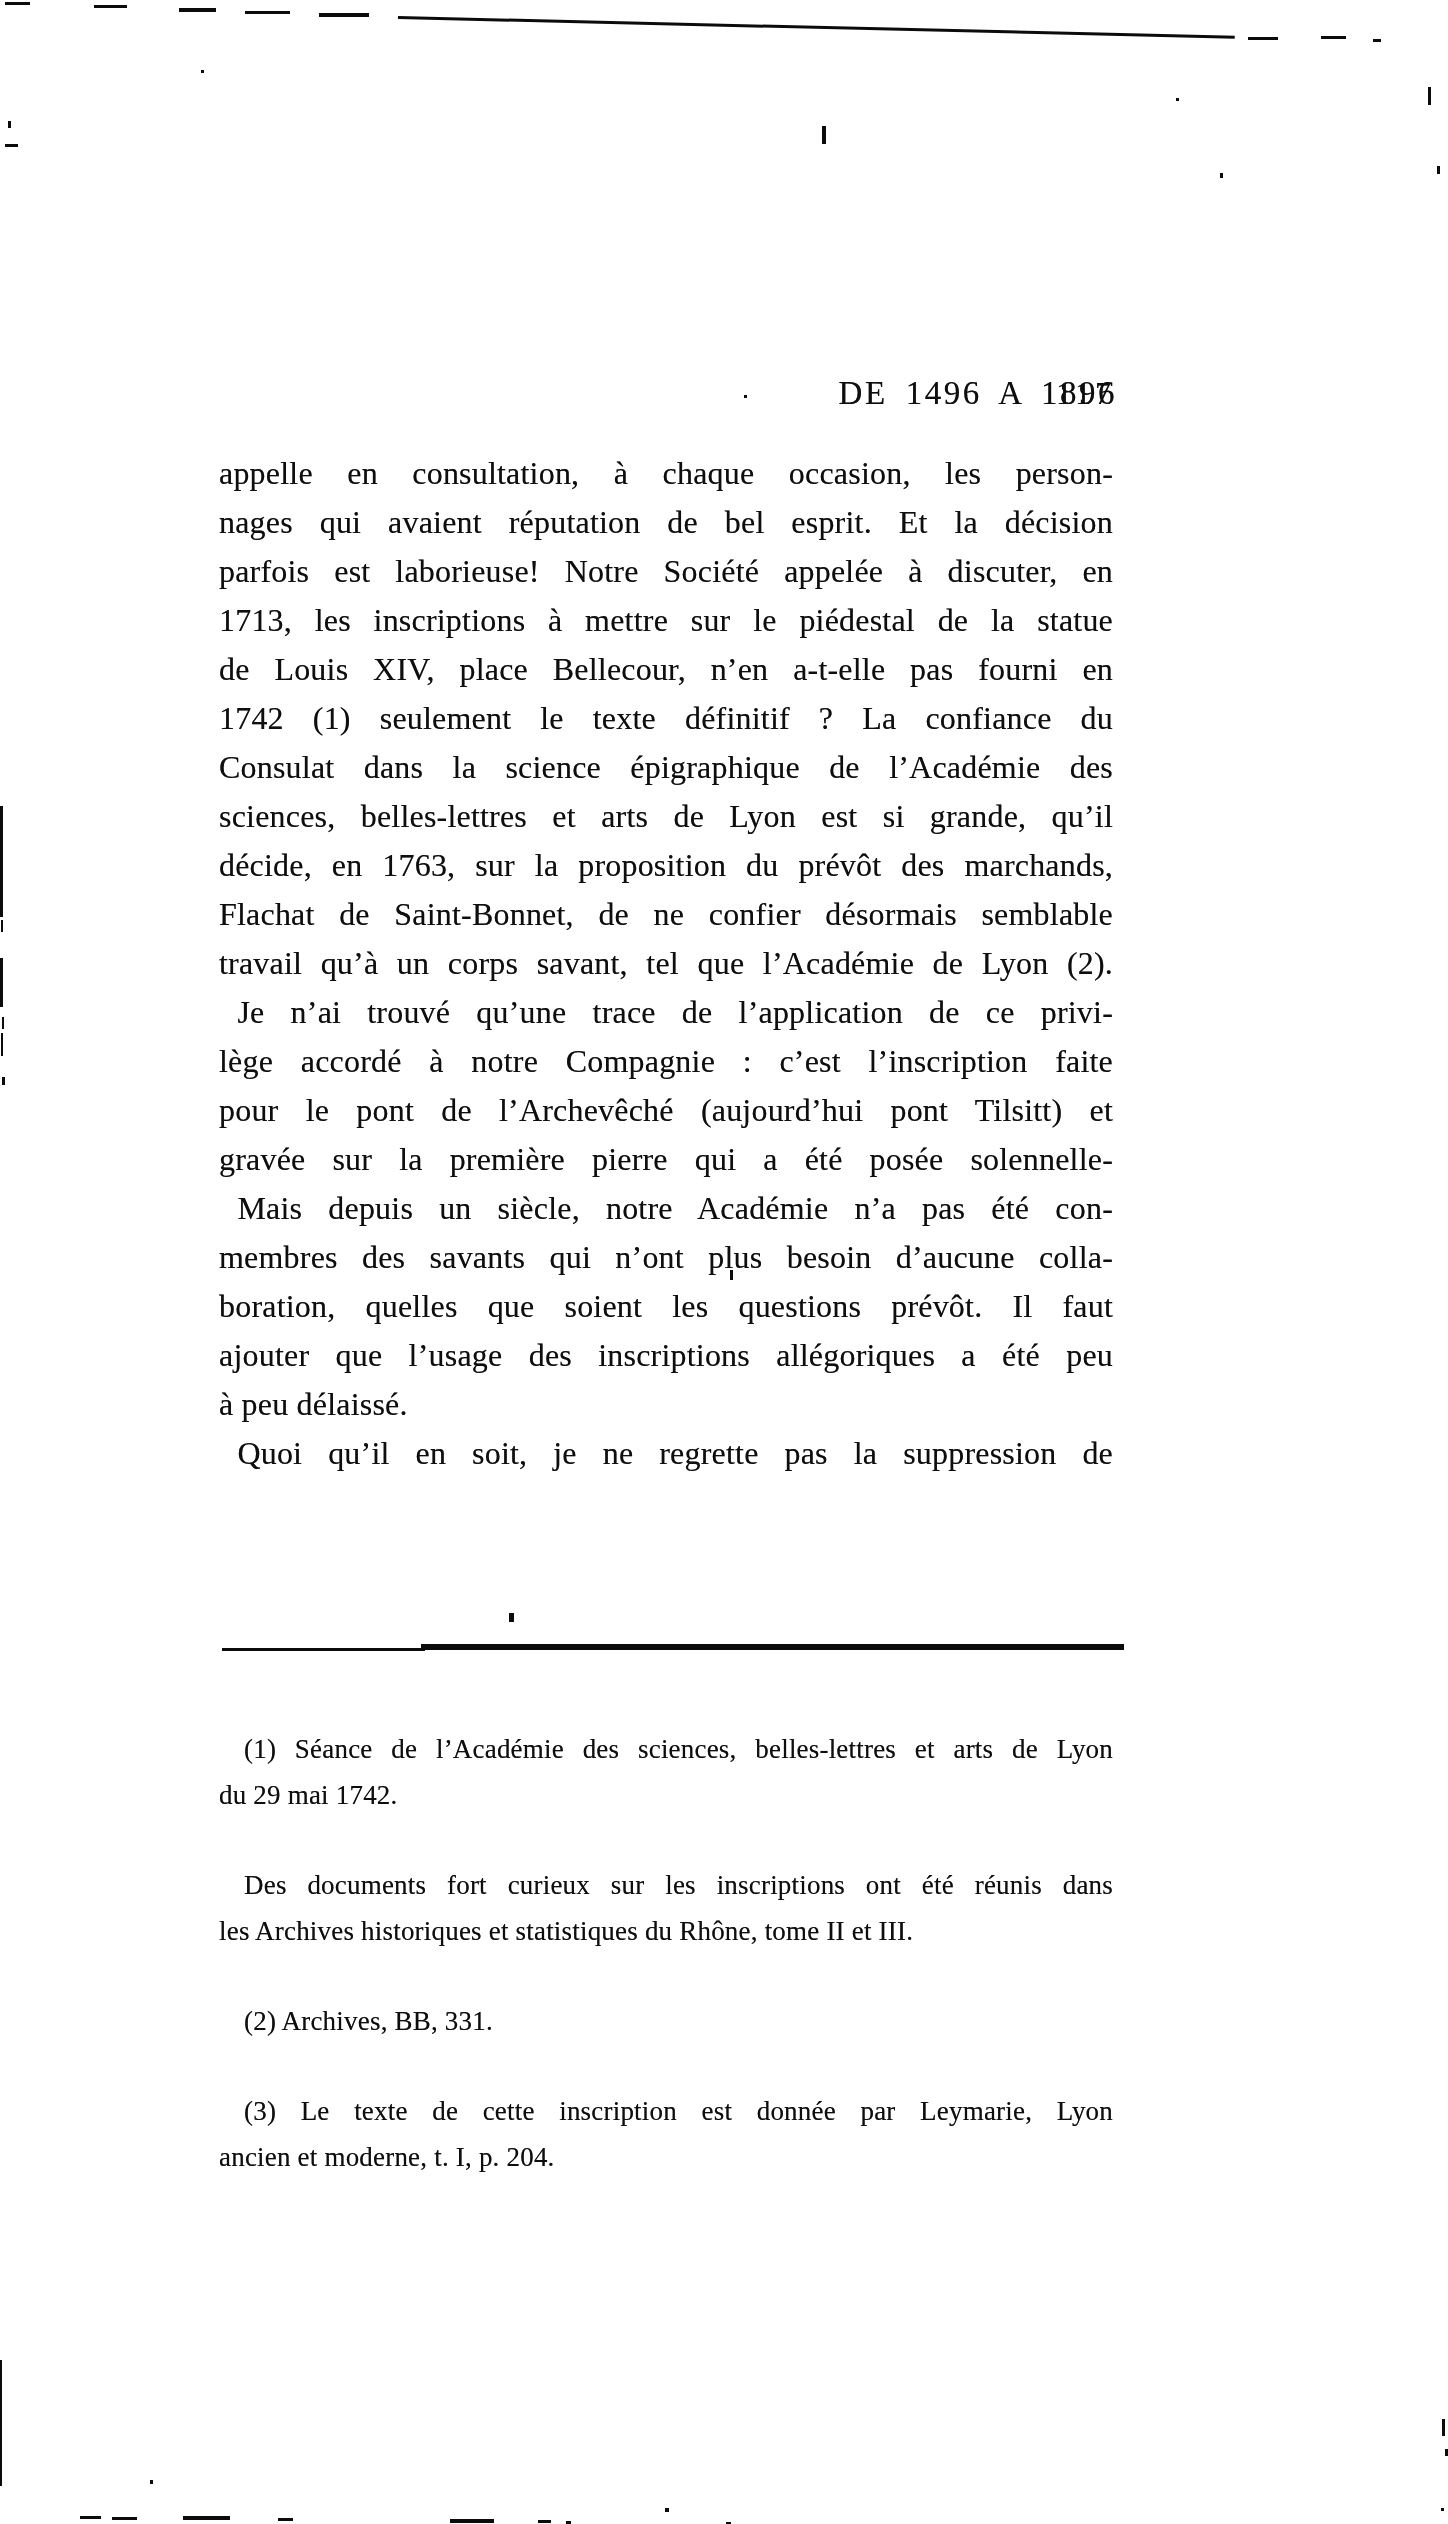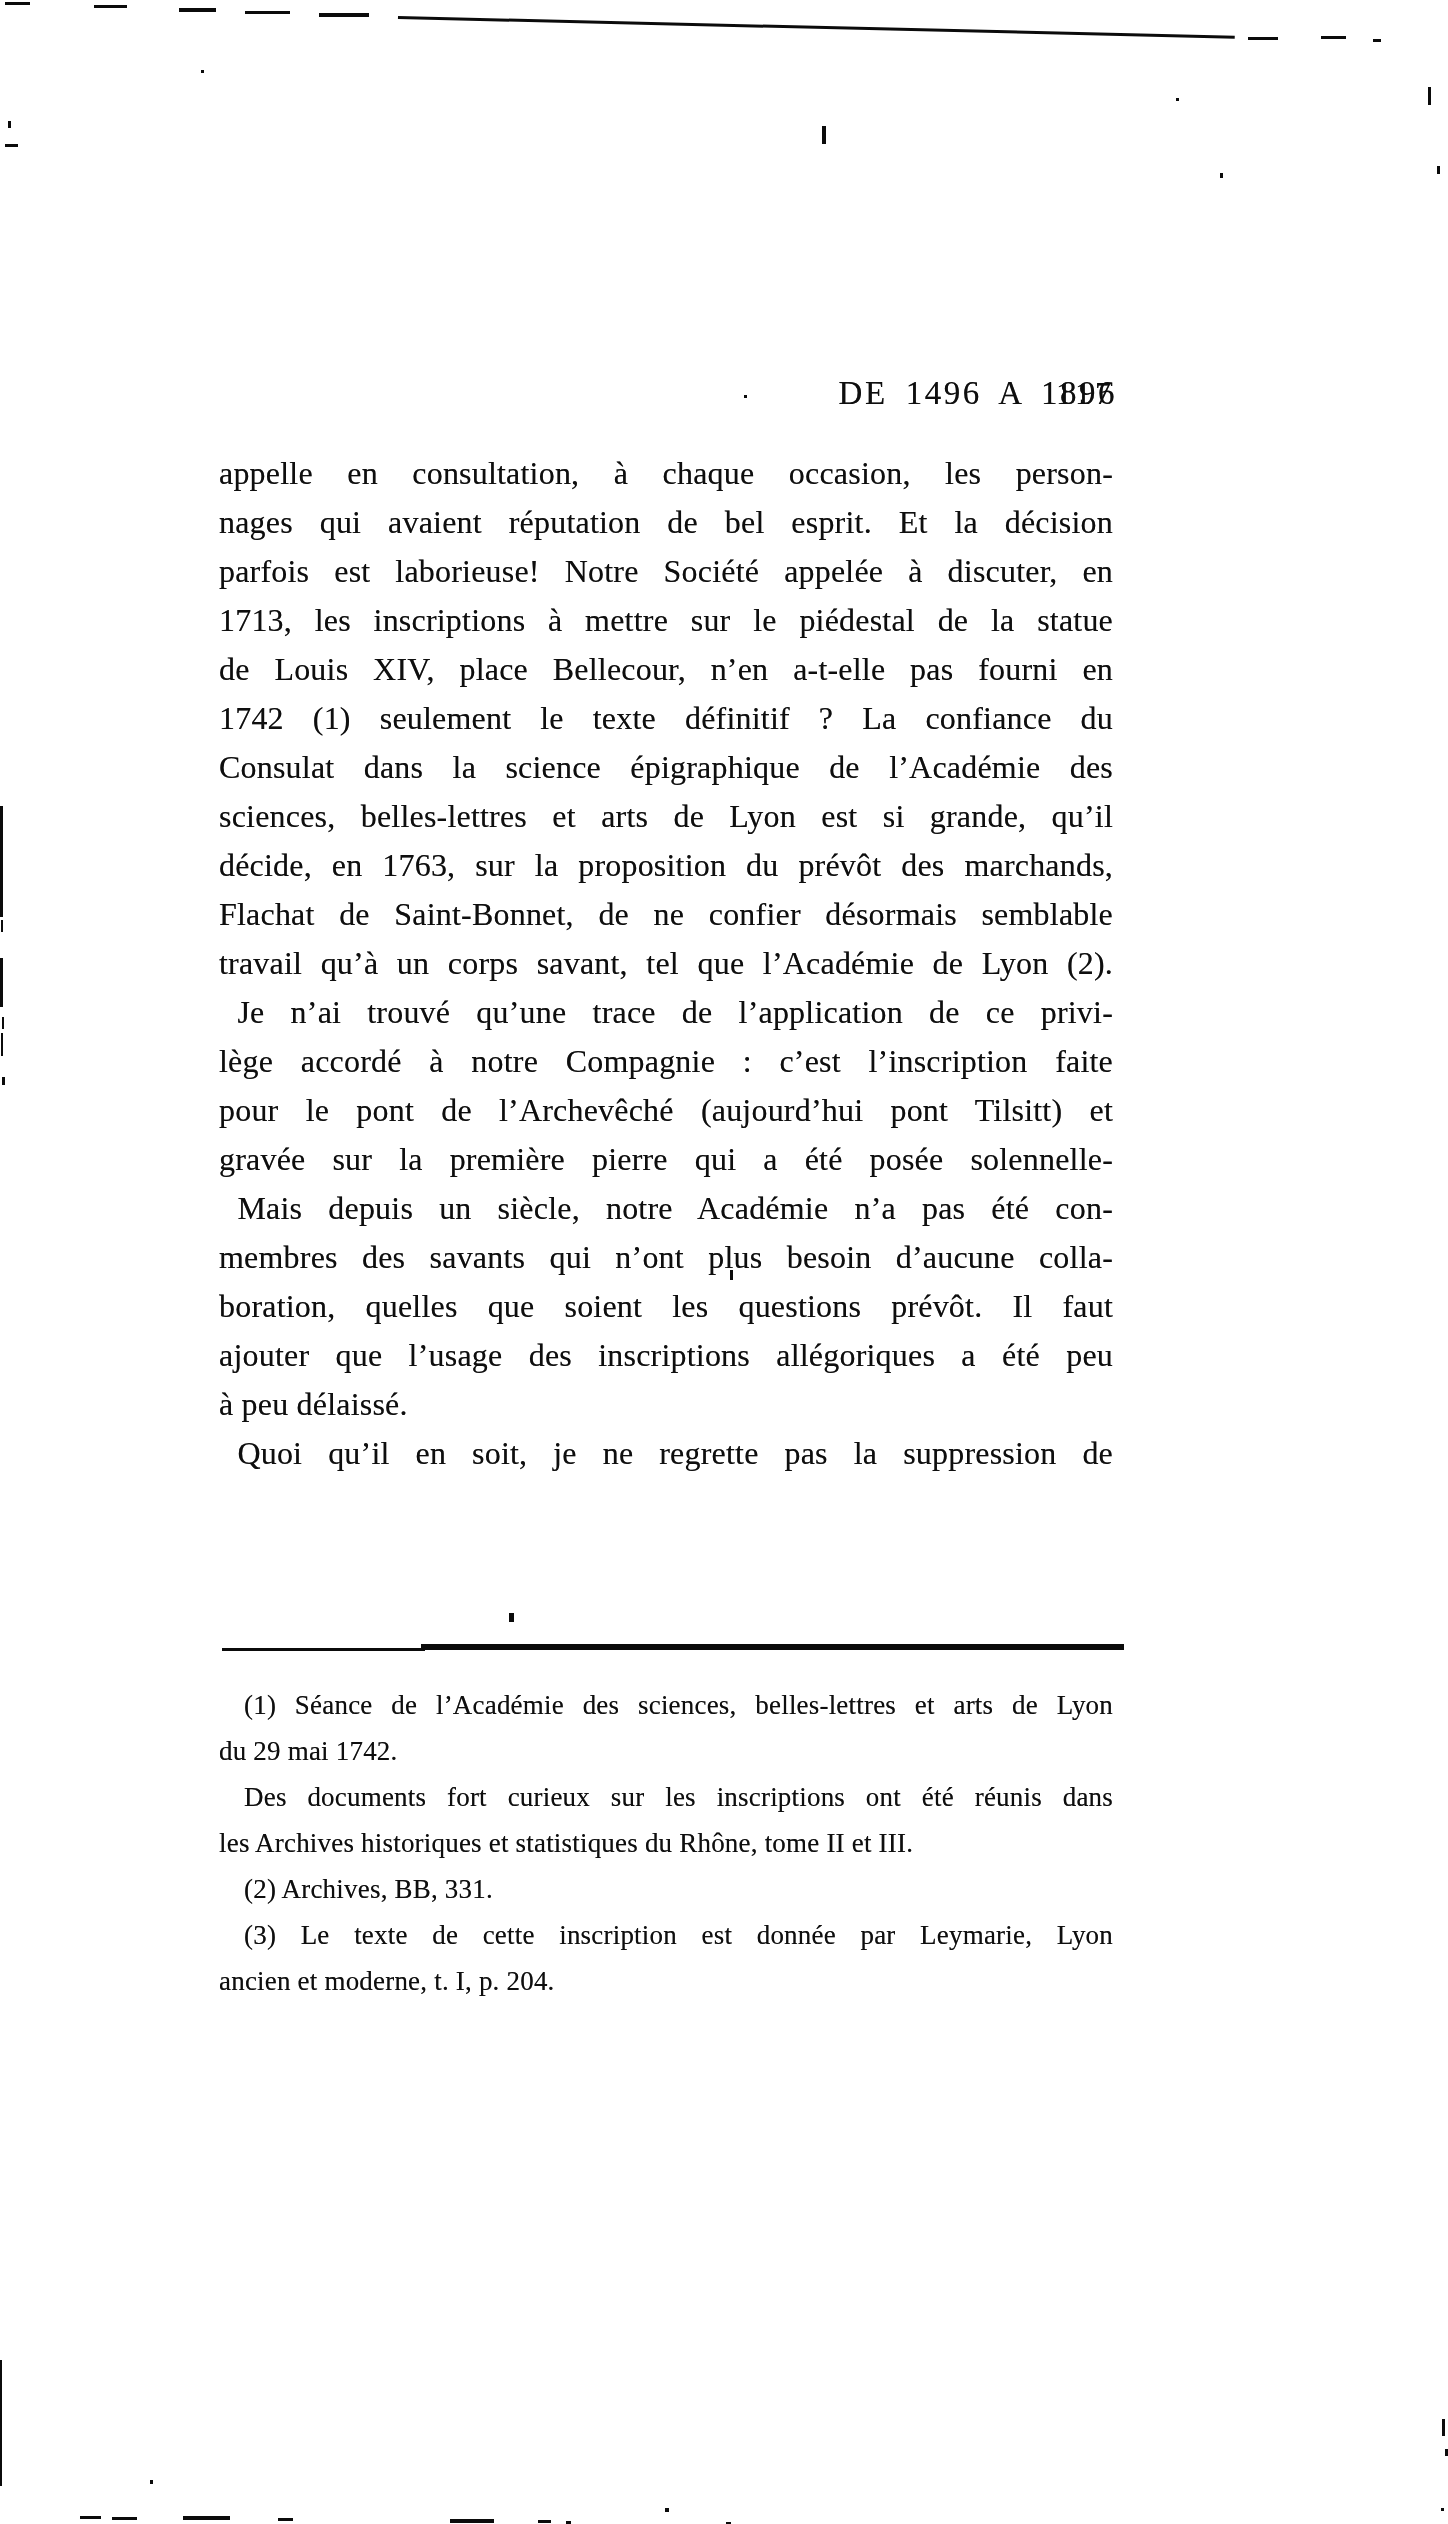--- a/index.html
+++ b/index.html
@@ -46,21 +46,21 @@
 
   
   .footnotes {
     position: absolute; left: 219px; top: 1682px; width: 894px;
     font-size: 27px; line-height: 46px;
     letter-spacing: 0.2px;
     text-shadow: 0 0 0.5px rgba(0,0,0,0.5);
   }
   .fl { text-align: justify; text-align-last: justify; text-justify: inter-word; height: 46px; }
   .fl.noj { text-align: left; text-align-last: left; }
-  .fl.ind { text-indent: 25px; }
+  .fl.ind { text-indent: 25px; margin-top: 44px; }
   .it { }
 
   
   .art { position: absolute; background: #0b0b0b; }
   .slant { transform: rotate(1.35deg); transform-origin: left top; }
 </style>
 </head>
 <body>
 
 <div class="page">

